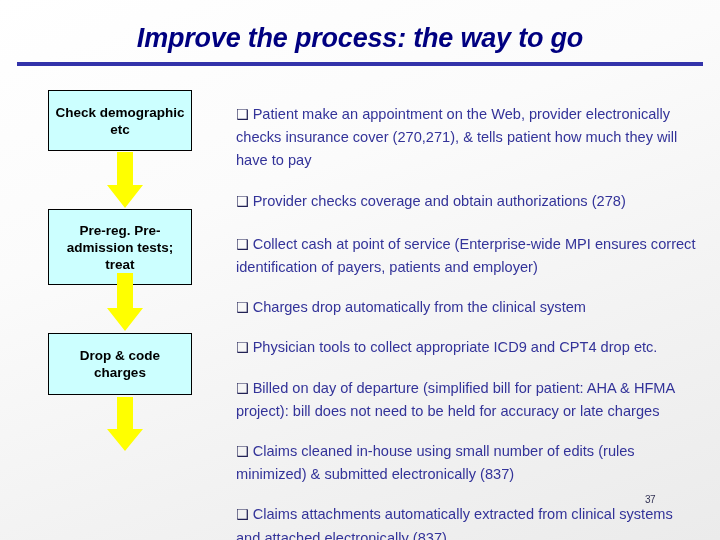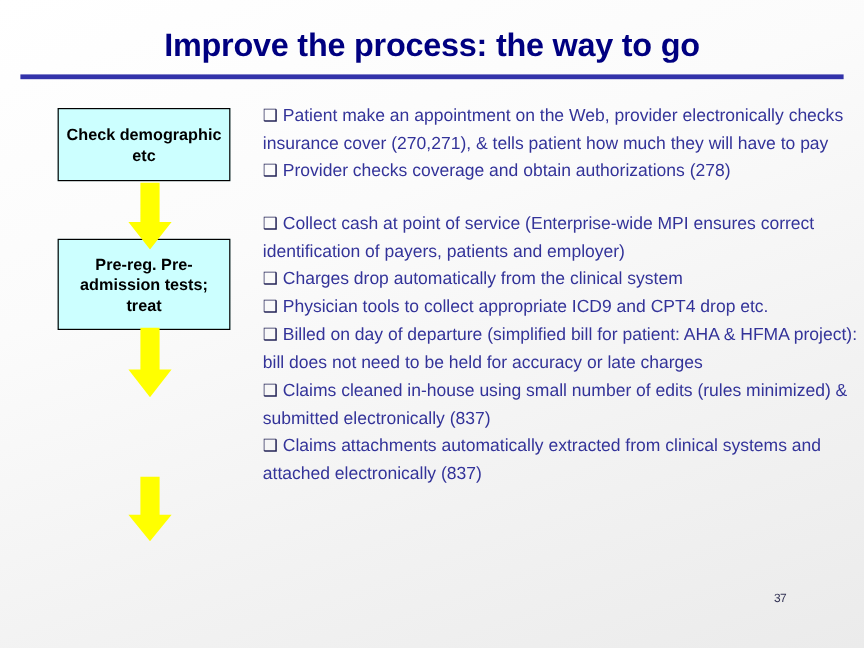--- a/index.html
+++ b/index.html
@@ -19,20 +19,21 @@
     height: 540px;
   }
 
   
   .title-area {
     position: absolute;
     left: 0;
     top: 22px;
     width: 720px;
     height: 48px;
+    font-style: italic;
   }
   .slide-title {
     position: absolute;
     left: 0;
     top: 0;
     width: 720px;
     text-align: center;
     font-size: 27px;
     font-weight: bold;
     color: #000080;
@@ -62,21 +63,21 @@
     font-weight: bold;
     line-height: 17px;
     text-align: center;
     display: flex;
     align-items: center;
     justify-content: center;
     padding: 2px 4px;
   }
   .flowbox span { display: block; width: 100%; }
   #box-0 { top: 90px;  height: 61px; }
-  #box-1 { top: 199px; height: 76px; }
+  #box-1 { top: 209px; height: 76px; }
   #box-2 { top: 333px; height: 62px; }
   #box-3 { top: 452px; height: 63px; }
 
   
   .arrow {
     position: absolute;
     left: 106px;
     width: 38px;
   }
   #arrow-0 { top: 152px; height: 56px; }
@@ -91,21 +92,21 @@
     width: 497px;
     color: #333399;
     font-size: 14.6px;
     line-height: 23.2px;
   }
   .bullet-group { margin: 0; }
   .bullet-group.g-mid { margin-top: 20px; }
   .bullet-item {
     position: relative;
     text-indent: 0;
-    margin: 0;
+    margin: 17px;
     padding: 0;
   }
   .bullet-item .glyph {
     font-family: "DejaVu Sans", sans-serif;
     font-size: 14px;
     color: #222255;
   }
   .bullet-item .btext { }
 
   
@@ -126,20 +127,23 @@
   <div class="title-area">
     <div class="slide-title">Improve the process: the way to go</div>
     <div class="title-rule"></div>
   </div>
 
   <div class="flowbox" id="box-0">
     <span>Check demographic etc</span>
   </div>
   <div class="flowbox" id="box-1">
     <span>Pre-reg. Pre-admission tests; treat</span>
+  </div>
+  <div class="flowbox" id="box-2">
+    <span>Drop  &amp; code charges</span>
   </div>
 
   <div class="arrow" id="arrow-0">
     <svg width="38" height="56" viewBox="0 0 38 56" xmlns="http://www.w3.org/2000/svg">
       <polygon points="11,0 27,0 27,33 37,33 19,56 1,33 11,33" fill="#FFFF00"></polygon>
     </svg>
   </div>
   <div class="arrow" id="arrow-1">
     <svg width="38" height="58" viewBox="0 0 38 58" xmlns="http://www.w3.org/2000/svg">
       <polygon points="11,0 27,0 27,35 37,35 19,58 1,35 11,35" fill="#FFFF00"></polygon>

